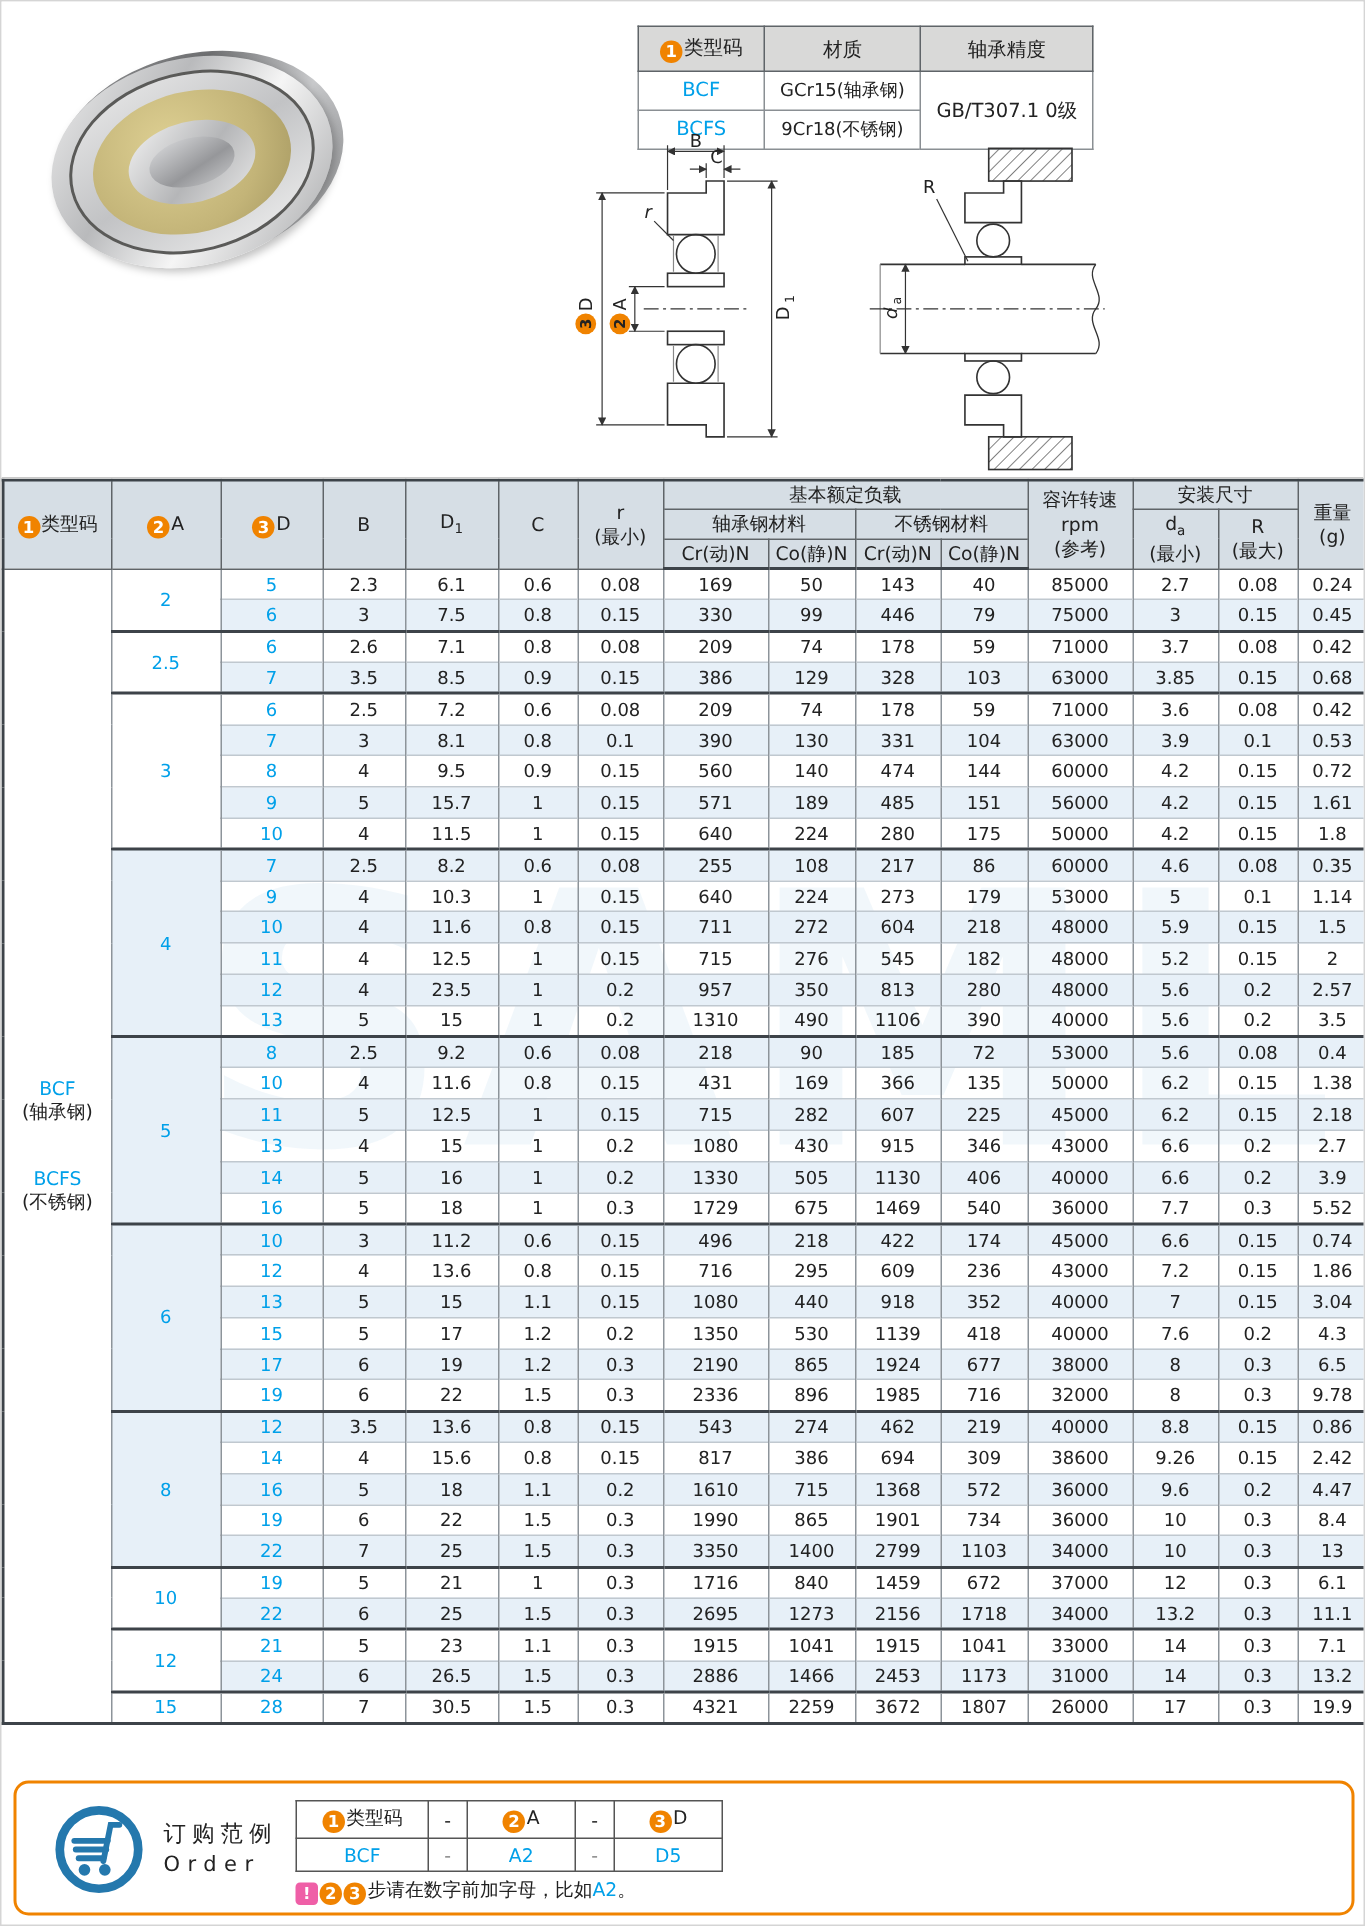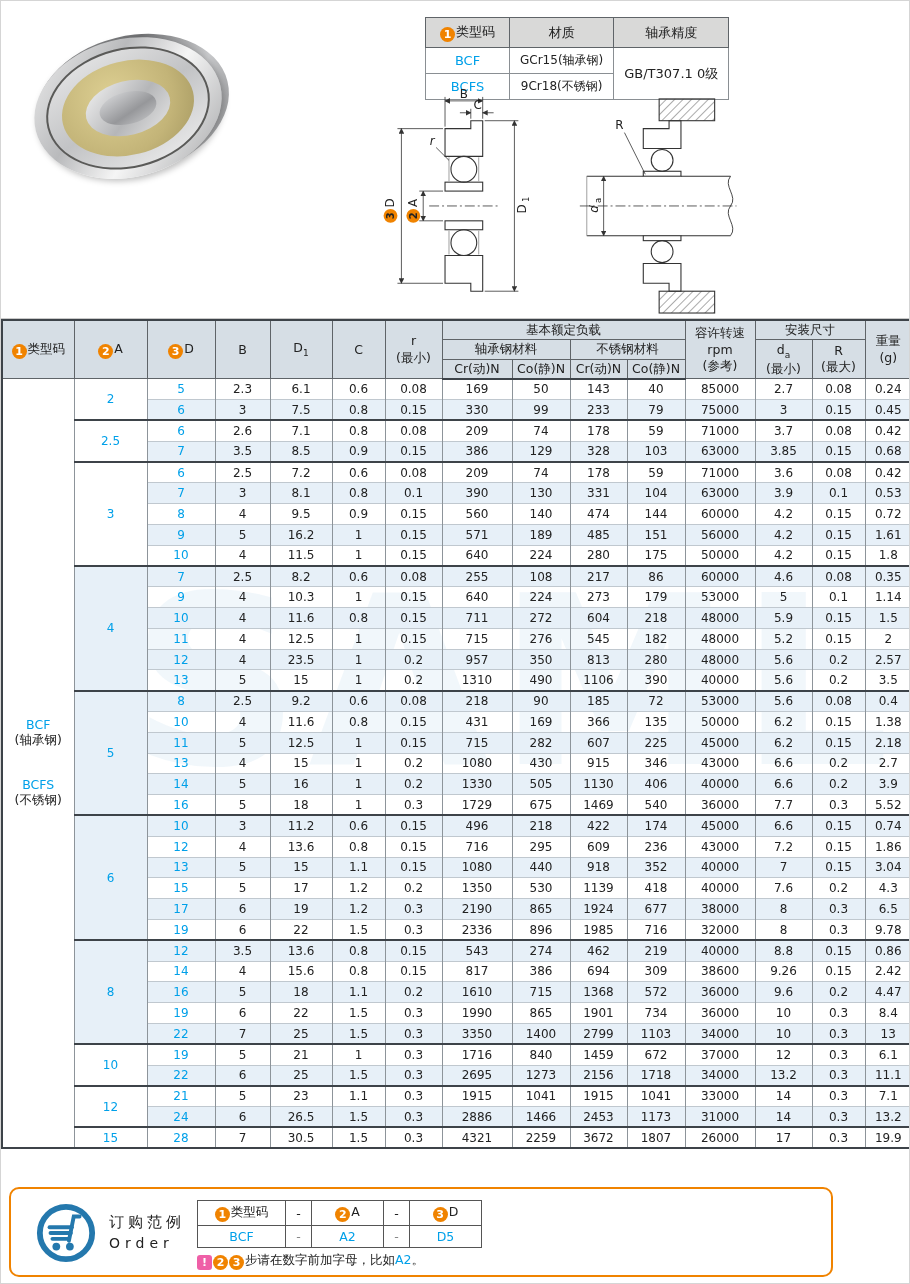--- a/index.html
+++ b/index.html
@@ -58,21 +58,21 @@
 
   
   .marker { display:inline-block; width:15px; height:15px; border-radius:50%; background:#f08300;
             color:#fff; font-size:11px; line-height:15px; text-align:center; font-weight:bold;
             vertical-align:-2px; margin-right:1px; }
   .excl { display:inline-block; width:15px; height:15px; border-radius:3px; background:#ef5fa7;
           color:#fff; font-size:11px; line-height:15px; text-align:center; font-weight:bold;
           vertical-align:-2px; margin-right:1px; }
 
   
-  .order { position:absolute; left:8px; top:1186px; width:824px; height:90px;
+  .order { position:absolute; left:8px; top:1186px; width:894px; height:90px;
            border:2px solid #f08300; border-radius:10px; background:#fff; }
   .cart-wrap { position:absolute; left:24px; top:13px; width:62px; height:62px; }
   .order-title { position:absolute; left:98px; top:24px; font-size:15px; letter-spacing:4px; }
   .order-title .en { font-size:14px; letter-spacing:5px; margin-top:3px; }
   .order-table { position:absolute; left:186px; top:11px; border-collapse:collapse; font-size:12.5px; }
   .order-table th, .order-table td { border:1px solid #555; text-align:center; font-weight:normal; padding:3px 0; }
   .order-table .c-wide { width:88px; } .order-table .c-dash { width:26px; } .order-table .c-mid { width:72px; }
   .order-table td { color:#00a0e9; }
   .order-table td.dash { color:#888; }
   .order-note { position:absolute; left:186px; top:63px; font-size:12.5px; }
@@ -278,21 +278,21 @@
         <td>0.24</td>
       </tr>
       <tr class="alt">
         <td class="d-cell">6</td>
         <td>3</td>
         <td>7.5</td>
         <td>0.8</td>
         <td>0.15</td>
         <td>330</td>
         <td>99</td>
-        <td>233</td>
+        <td>446</td>
         <td>79</td>
         <td>75000</td>
         <td>3</td>
         <td>0.15</td>
         <td>0.45</td>
       </tr>
       <tr class="gstart">
         <td rowspan="2" class="a-cell">2.5</td>
         <td class="d-cell">6</td>
         <td>2.6</td>
@@ -365,21 +365,21 @@
         <td>474</td>
         <td>144</td>
         <td>60000</td>
         <td>4.2</td>
         <td>0.15</td>
         <td>0.72</td>
       </tr>
       <tr class="alt">
         <td class="d-cell">9</td>
         <td>5</td>
-        <td>16.2</td>
+        <td>15.7</td>
         <td>1</td>
         <td>0.15</td>
         <td>571</td>
         <td>189</td>
         <td>485</td>
         <td>151</td>
         <td>56000</td>
         <td>4.2</td>
         <td>0.15</td>
         <td>1.61</td>

